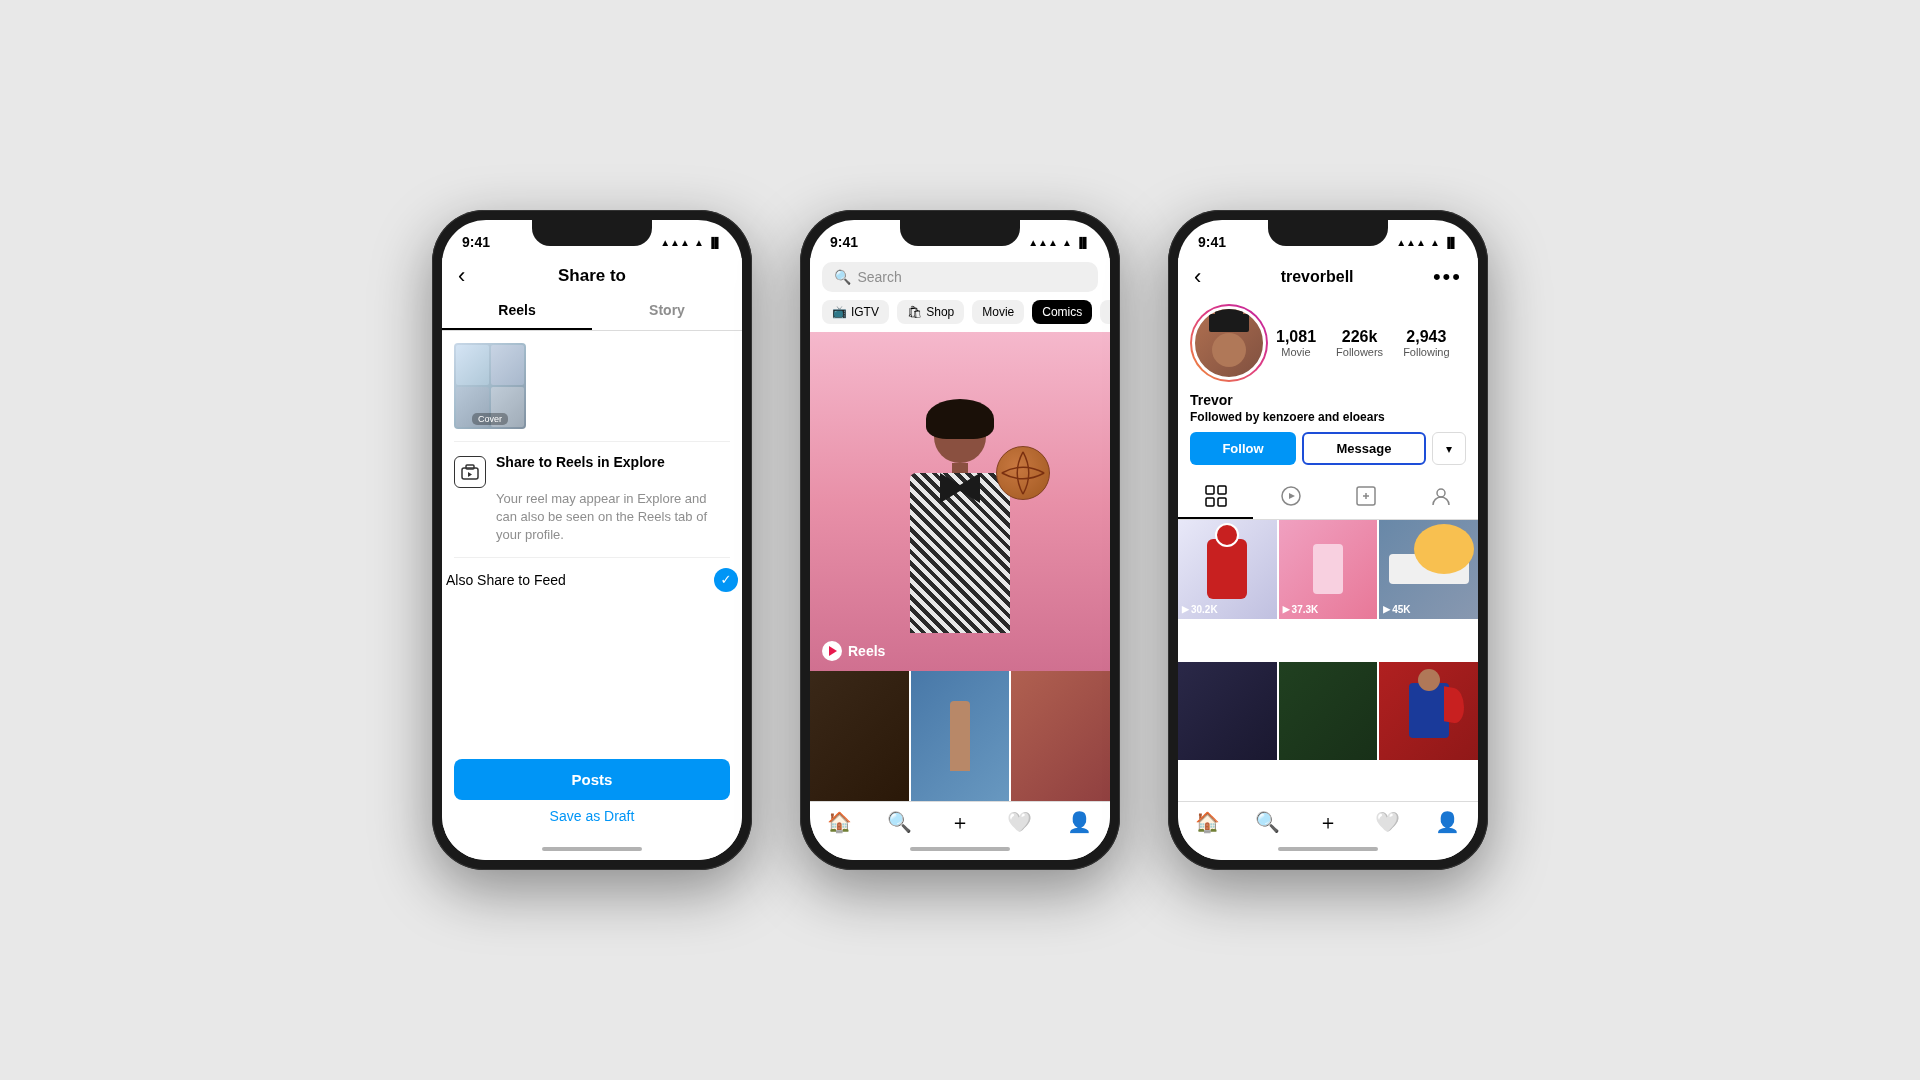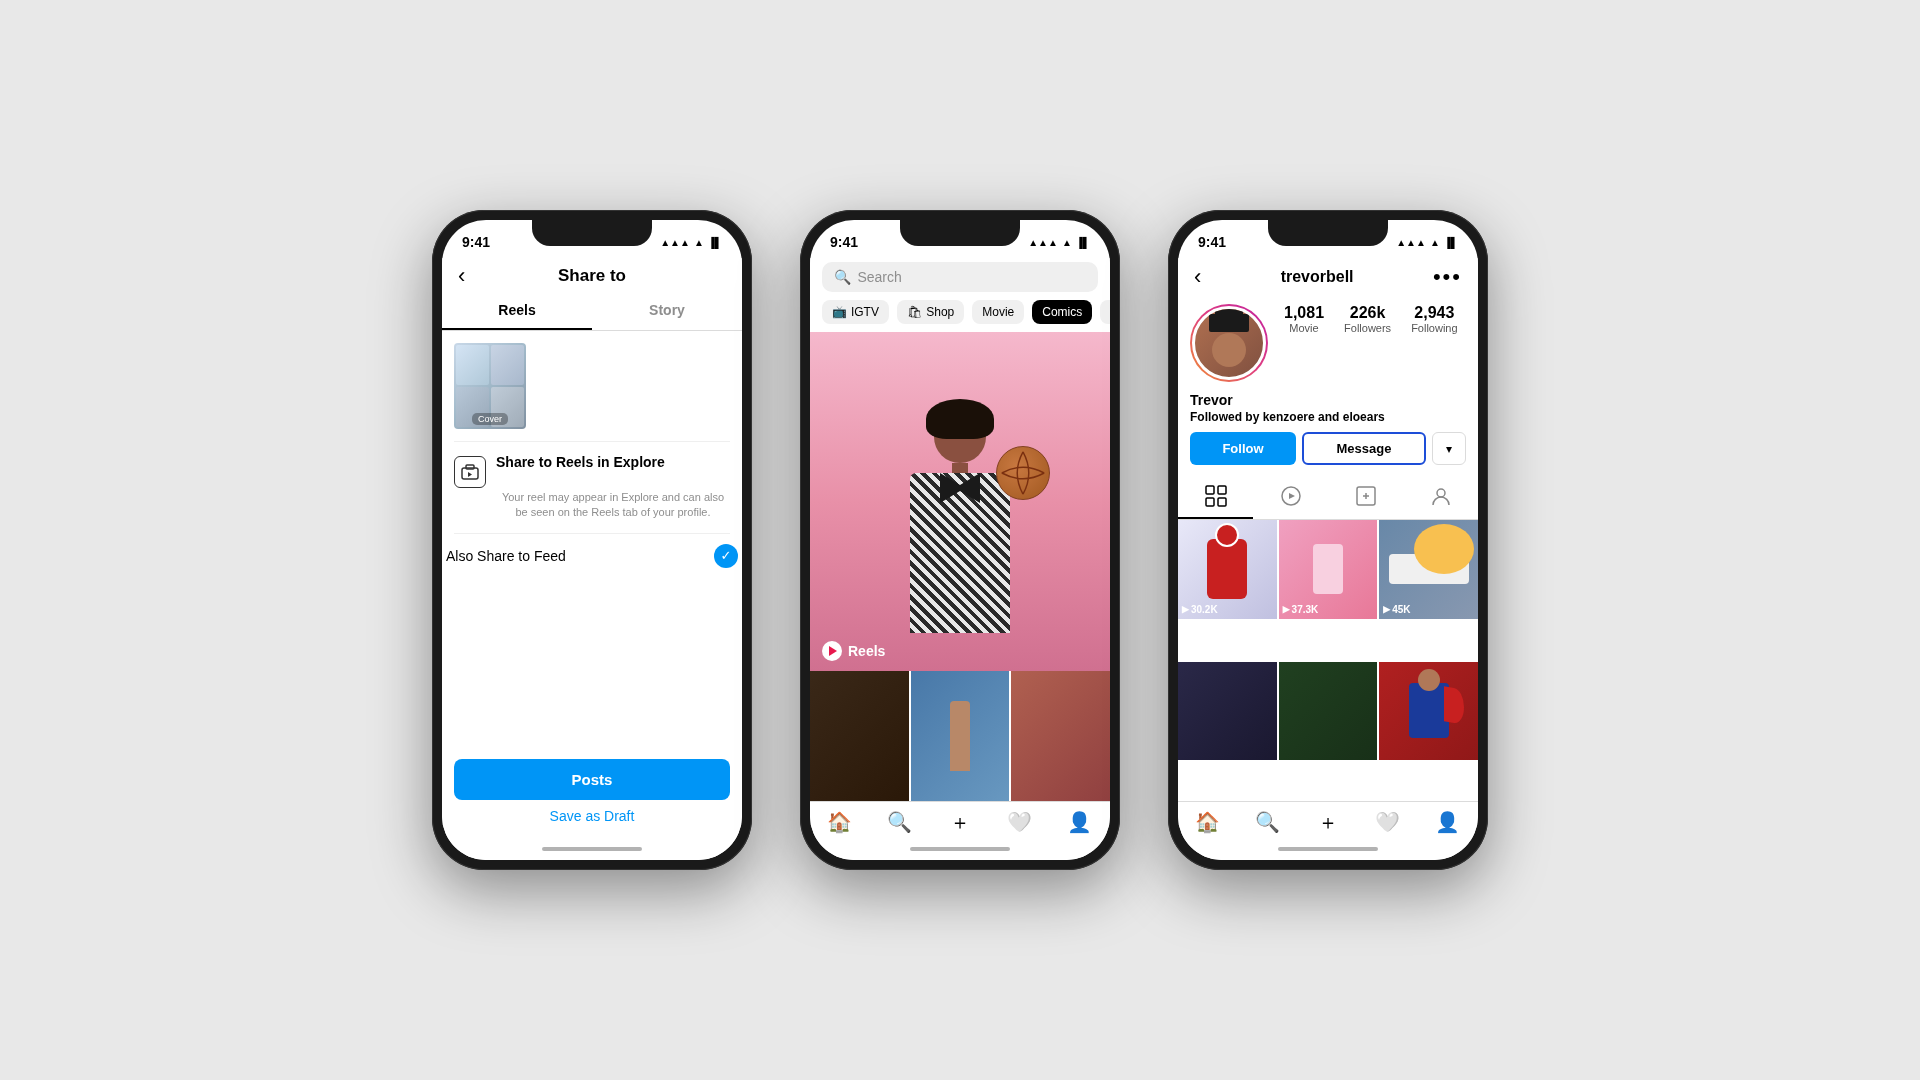--- a/index.html
+++ b/index.html
@@ -183,24 +183,23 @@
       margin-top: 2px;
     }
     .explore-text-wrap { flex: 1; }
     .explore-title {
       font-size: 14px;
       font-weight: 600;
       color: #000;
       margin-bottom: 20px;
     }
     .explore-sub {
-      font-size: 11px;
+      font-size: 13px;
       color: #8e8e8e;
       line-height: 1.4;
-      text-align: center;
     }
     .also-share-row {
       display: flex;
       justify-content: space-between;
       align-items: center;
       padding: 10px 4px;
     }
     .also-share-label { font-size: 14px; font-weight: 500; }
     .checkmark-circle {
       width: 24px;
@@ -380,22 +379,23 @@
       display: flex;
       align-items: center;
       justify-content: space-between;
       padding: 6px 16px;
     }
     .profile-back { font-size: 22px; cursor: pointer; }
     .profile-username { font-size: 16px; font-weight: 700; }
     .profile-more { font-size: 22px; cursor: pointer; letter-spacing: 2px; }
     .profile-info {
       display: flex;
+      align-items: center;
       padding: 8px 12px 10px;
-      gap: 16px;
+      gap: 8px;
     }
     .avatar-ring {
       width: 78px;
       height: 78px;
       border-radius: 50%;
       background: linear-gradient(45deg, #f09030, #e04080, #c020a0);
       padding: 2px;
       flex-shrink: 0;
     }
     .avatar-img {

